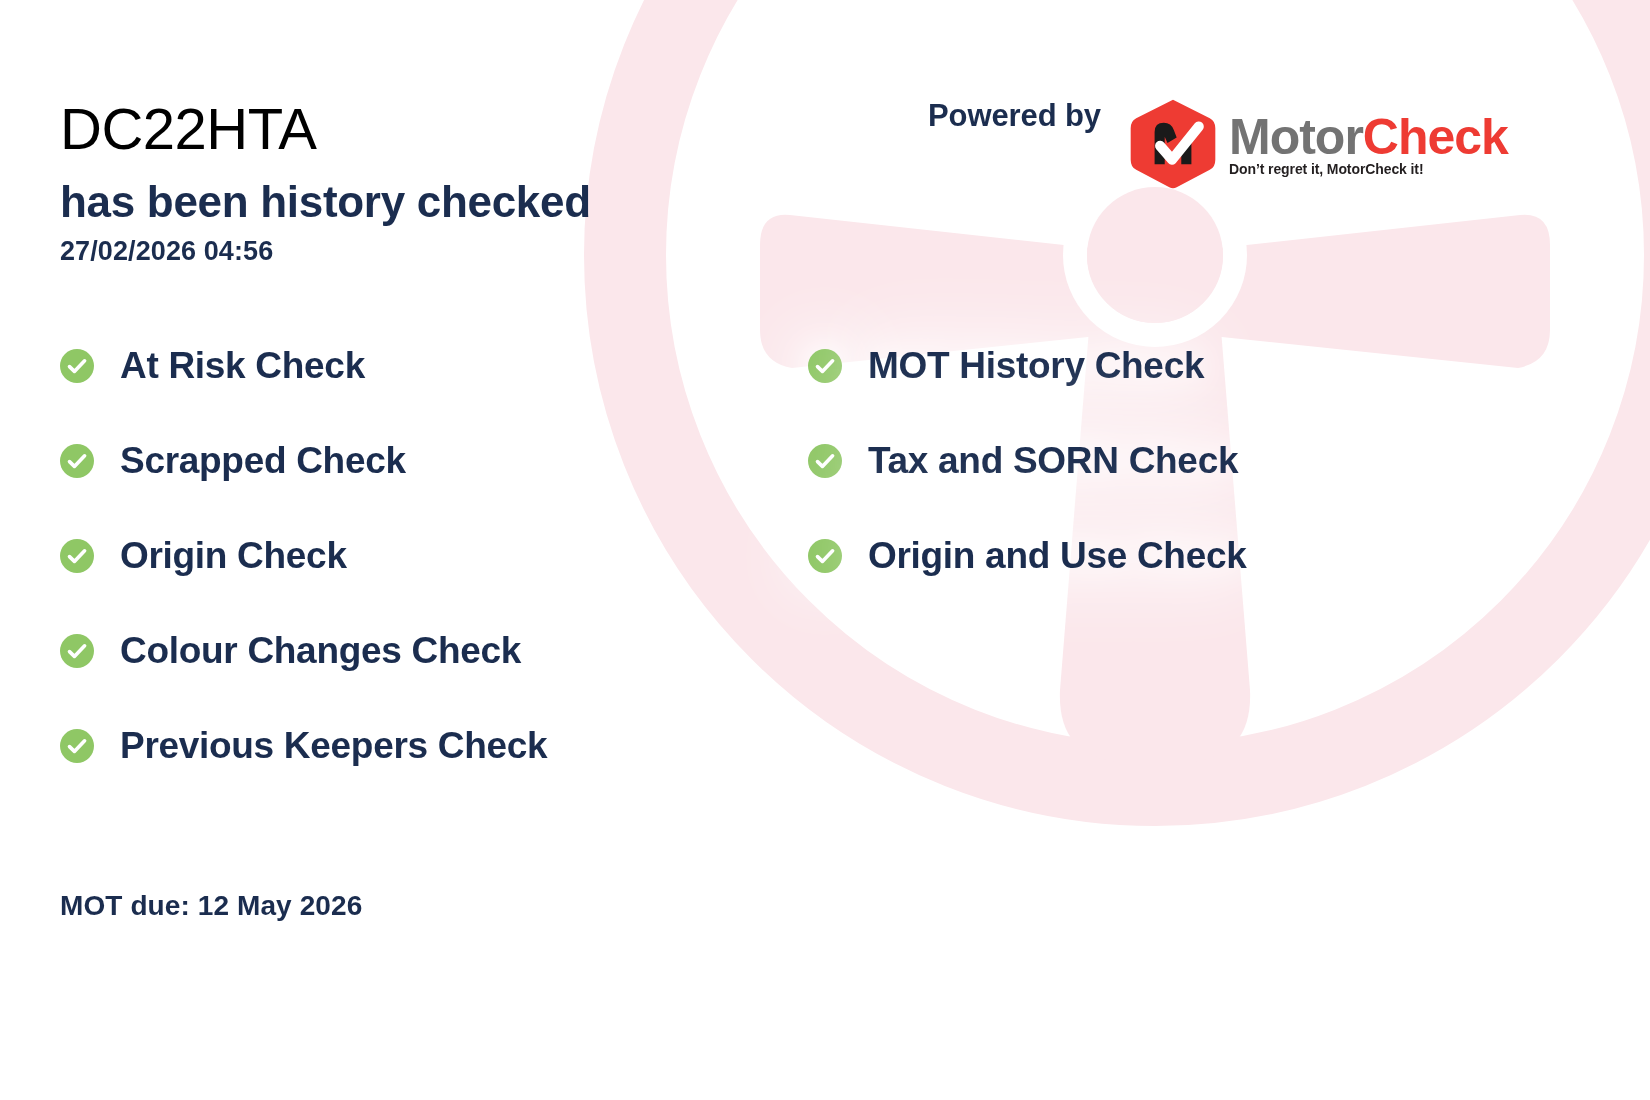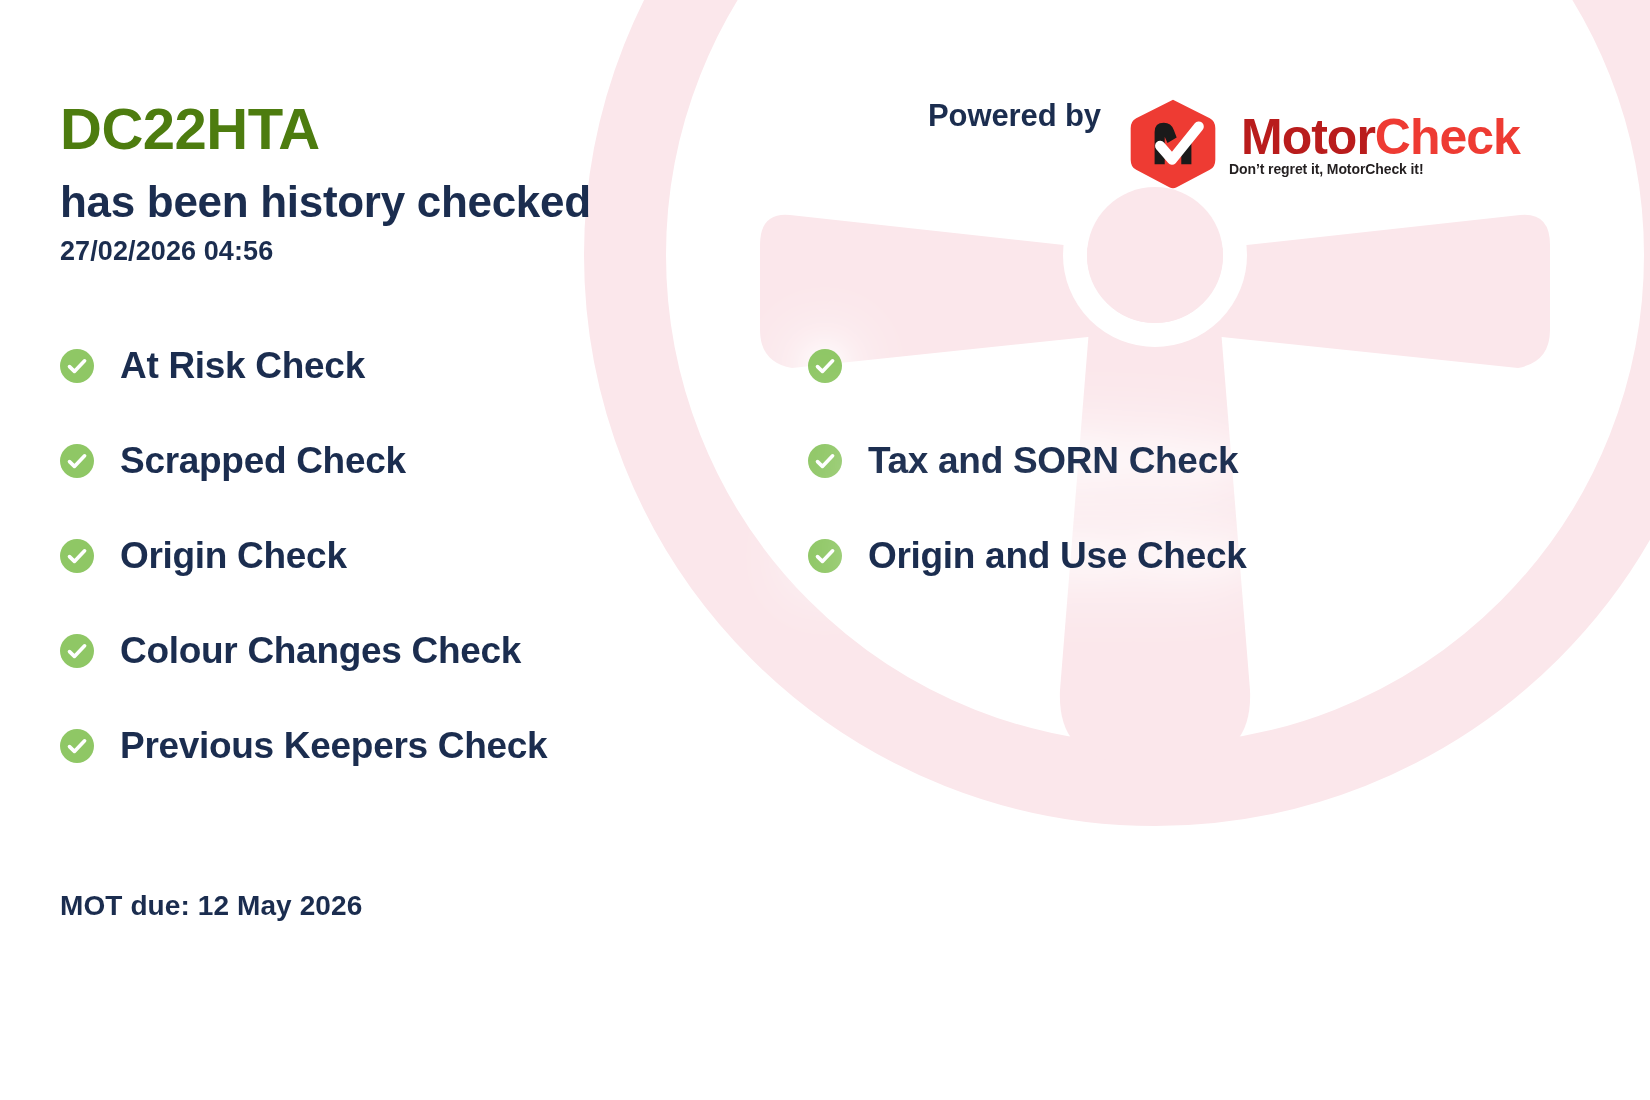--- a/index.html
+++ b/index.html
@@ -43,23 +43,23 @@
 
   
   #header-block {
     position: absolute;
     left: 60px;
     top: 98px;
     width: 760px;
   }
   .reg-plate {
     font-size: 58px;
-    font-weight: 700;
+    font-weight: 400;
     line-height: 1.08;
-    color: #4d7c0f;
+    color: #000000;
     letter-spacing: -0.5px;
     white-space: nowrap;
   }
   .headline-sub {
     font-size: 44px;
     font-weight: 700;
     line-height: 1.12;
     color: #1b2d4f;
     letter-spacing: -0.3px;
     margin-top: 16px;
@@ -106,21 +106,21 @@
     flex-direction: column;
     justify-content: center;
   }
   .wordmark {
     font-size: 50px;
     font-weight: 700;
     line-height: 1;
     letter-spacing: -1px;
     white-space: nowrap;
   }
-  .wordmark .wm-dark { color: #b91c1c; margin-left: 12px; }
+  .wordmark .wm-dark { color: #737373; }
   .wordmark .wm-red  { color: #ee3b33; }
   .tagline {
     font-size: 14px;
     font-weight: 700;
     color: #231f20;
     line-height: 1;
     letter-spacing: -0.1px;
     white-space: nowrap;
   }
 
@@ -263,20 +263,21 @@
 
     </div>
 
     <div id="col-right" class="check-col">
 
       <div class="check-item">
         <svg class="check-icon" viewBox="0 0 34 34" aria-hidden="true">
           <circle cx="17" cy="17" r="17" fill="#8fc765"></circle>
           <path d="M9.5 17.6 L14.4 22.4 L24.6 11.8" fill="none" stroke="#ffffff" stroke-width="3.6" stroke-linecap="round" stroke-linejoin="round"></path>
         </svg>
+        <span class="check-label">MOT History Check</span>
       </div>
 
       <div class="check-item">
         <svg class="check-icon" viewBox="0 0 34 34" aria-hidden="true">
           <circle cx="17" cy="17" r="17" fill="#8fc765"></circle>
           <path d="M9.5 17.6 L14.4 22.4 L24.6 11.8" fill="none" stroke="#ffffff" stroke-width="3.6" stroke-linecap="round" stroke-linejoin="round"></path>
         </svg>
         <span class="check-label">Tax and SORN Check</span>
       </div>
 

